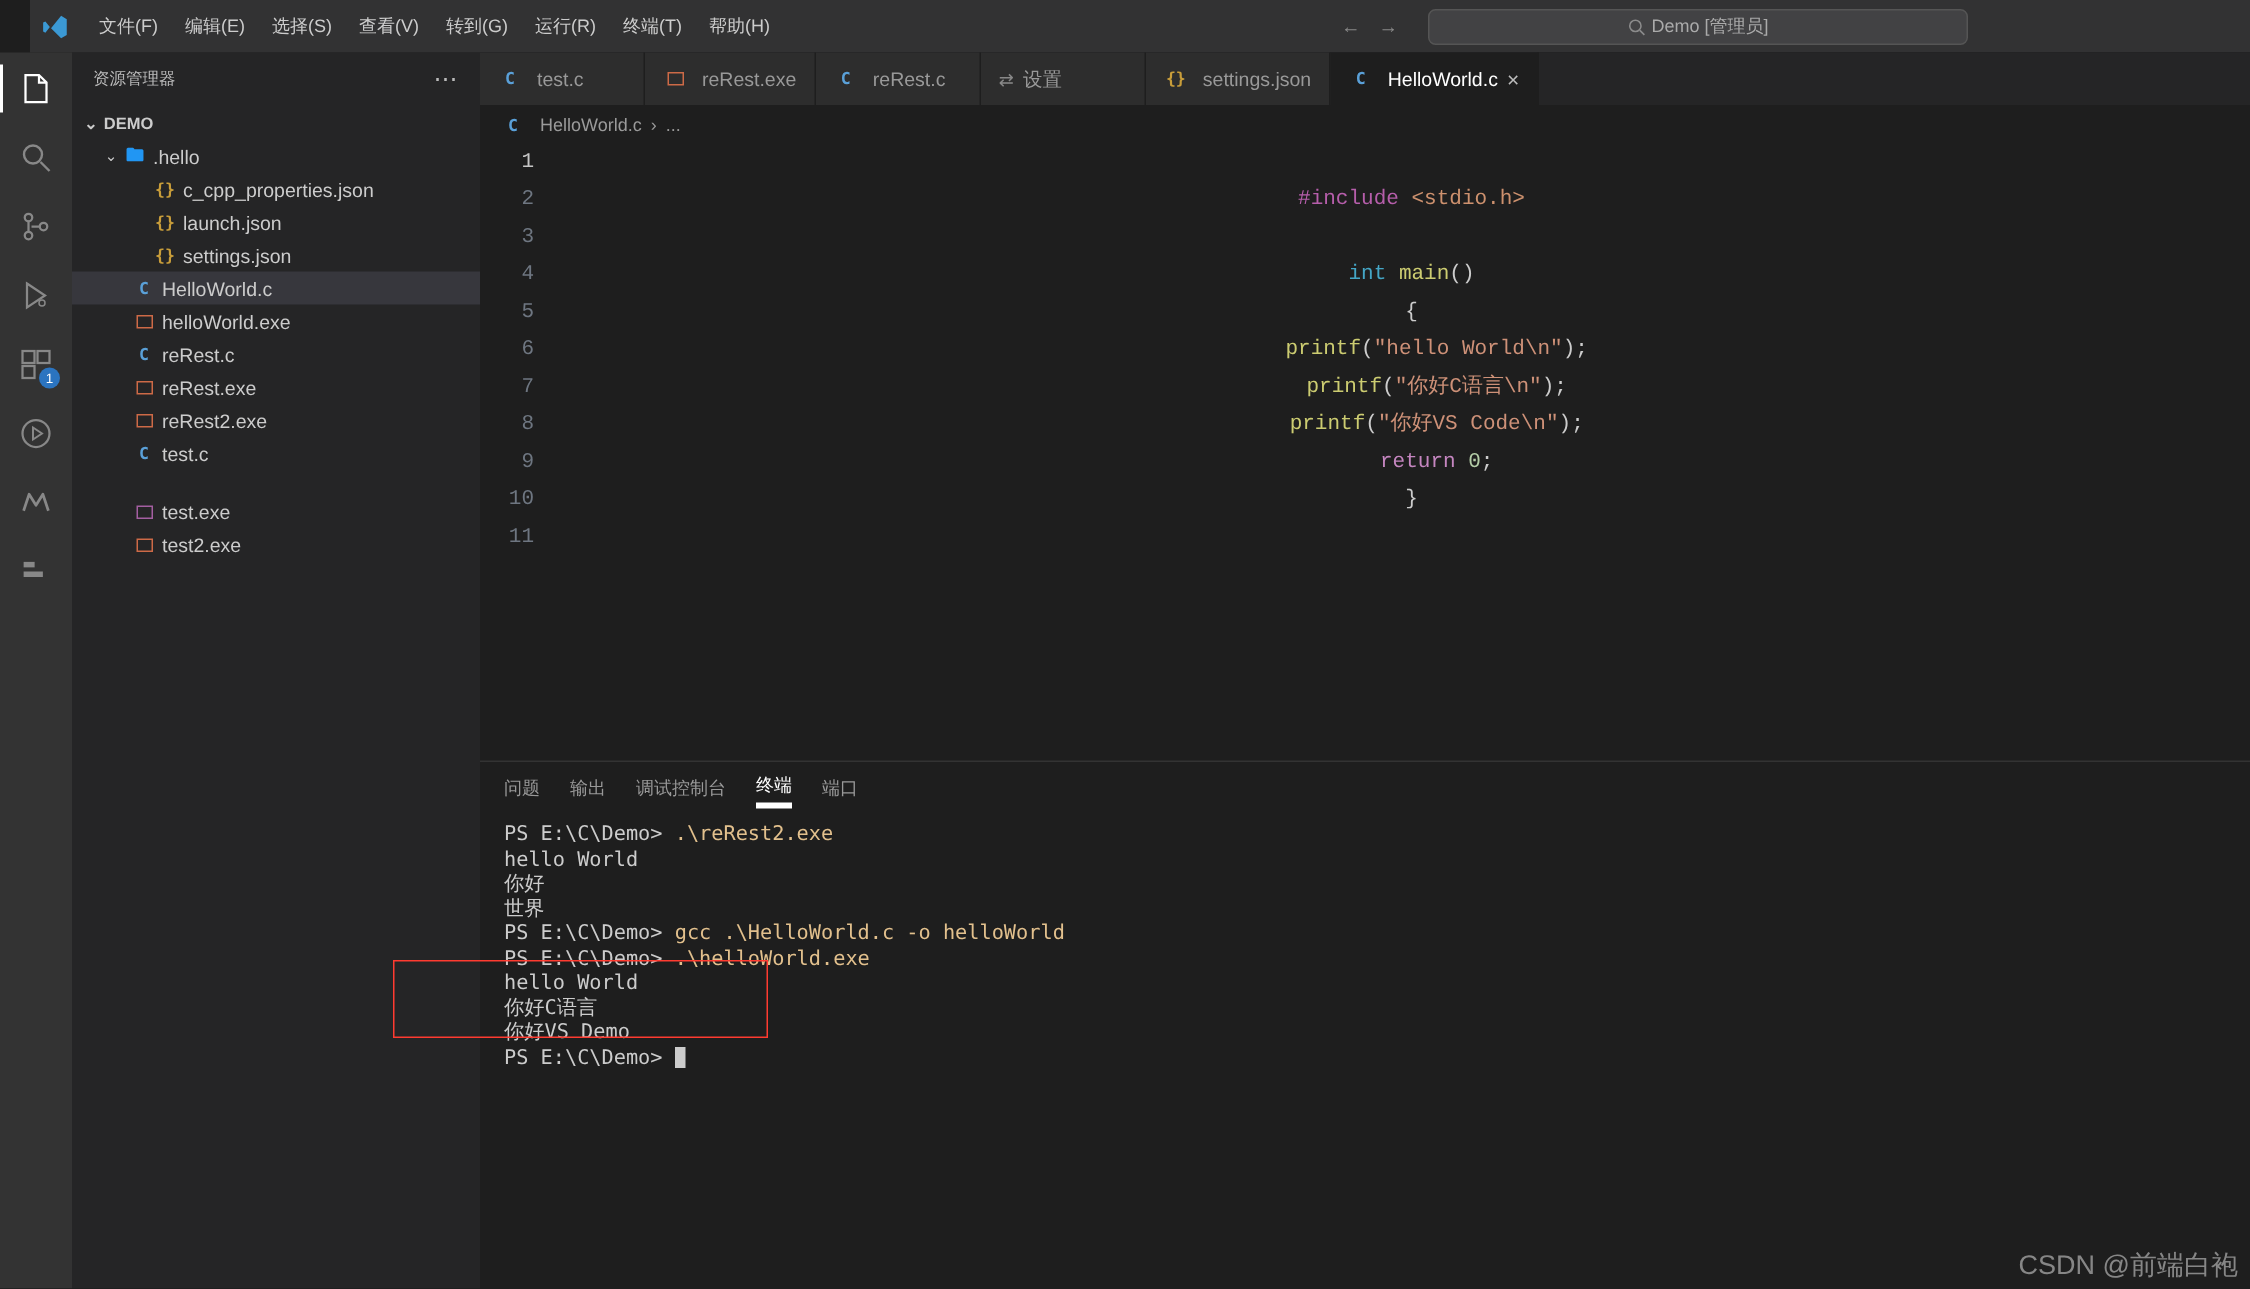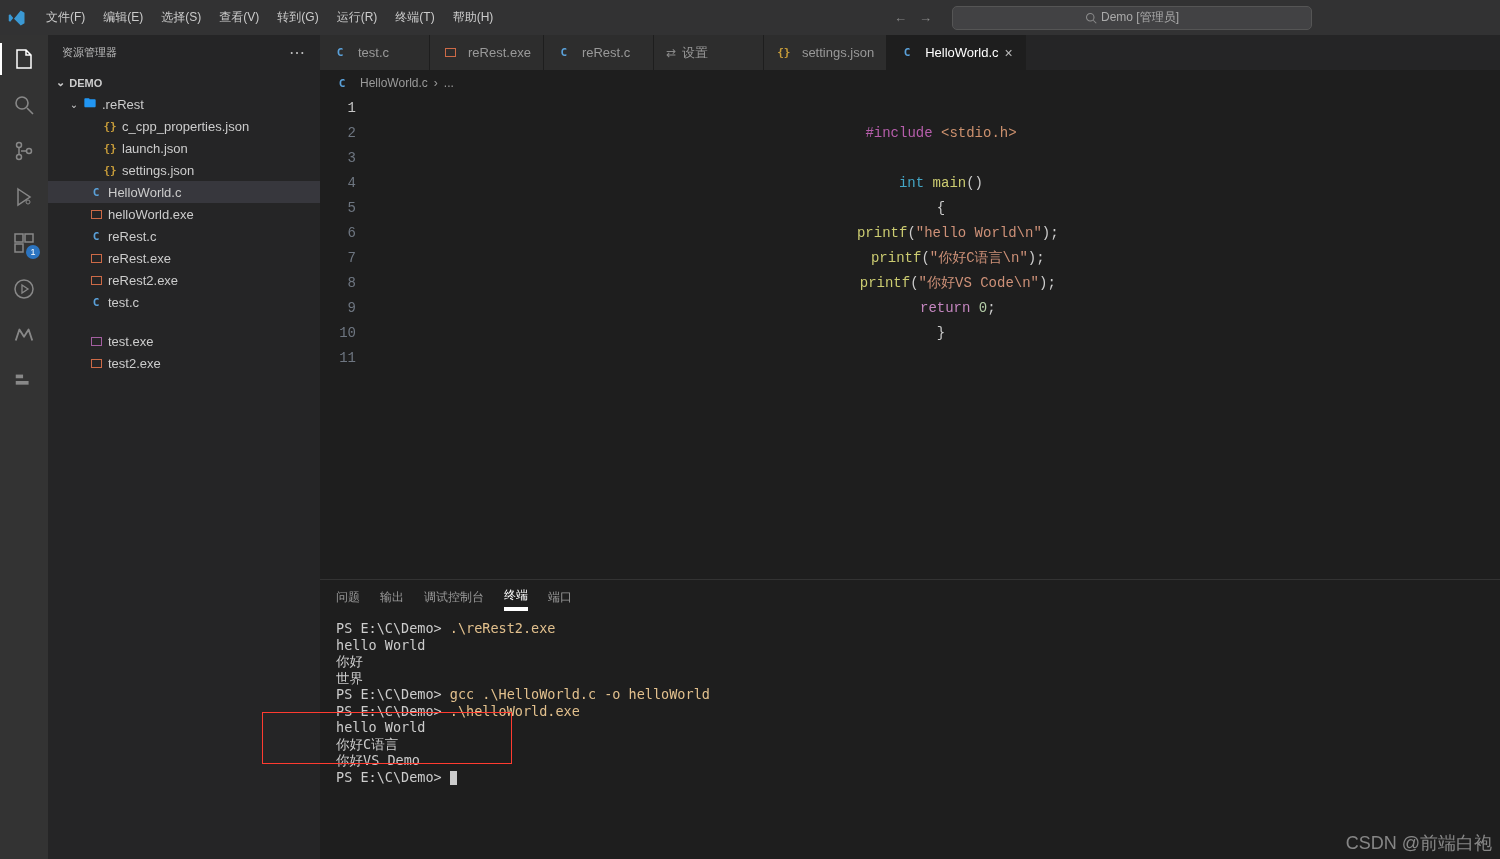--- a/index.html
+++ b/index.html
@@ -1,17 +1,17 @@
 <!DOCTYPE html>
 <html><head>
 <meta charset="utf-8">
 <style>
   * { margin: 0; padding: 0; box-sizing: border-box; }
   body { font-family: "Segoe UI", "Microsoft YaHei", sans-serif; background: #1e1e1e; color: #cccccc; width: 1500px; height: 859px; overflow: hidden; font-size: 13px; }
-  .titlebar { height: 35px; background: #323233; display: flex; align-items: center; padding: 0 8px; }
+  .titlebar { height: 35px; background: #323233; display: flex; align-items: center; padding: 0 8px; margin-left: 20px; }
   .vscode-logo { width: 18px; height: 18px; margin-right: 12px; }
   .menu { display: flex; gap: 2px; }
   .menu-item { padding: 4px 8px; color: #ccc; cursor: pointer; border-radius: 4px; font-size: 12px; }
   .nav-arrows { display: flex; gap: 12px; margin-left: auto; margin-right: 20px; color: #888; }
   .search-box { flex: 0 0 360px; background: #424244; border-radius: 5px; height: 24px; display: flex; align-items: center; justify-content: center; color: #aaa; font-size: 12px; margin-right: 180px; border:1px solid #555; }
   .search-box .sicon { margin-right: 4px; opacity: .7; }
   .main { display: flex; height: calc(100% - 35px); }
   .activitybar { width: 48px; background: #333333; display: flex; flex-direction: column; align-items: center; padding-top: 10px; gap: 18px; }
   .abar-item { width: 28px; height: 28px; display: flex; align-items: center; justify-content: center; color: #888; position: relative; }
   .abar-item.active { color: #fff; }
@@ -44,21 +44,21 @@
   .gutter .cur { color: #c6c6c6; }
   .code { flex: 1; white-space: pre; padding-left: 8px; text-align: center; }
   .tk-inc { color: #b65eab; }
   .tk-incname { color: #cd916e; }
   .tk-type { color: #44a6c6; }
   .tk-fn { color: #cccc71; }
   .tk-str { color: #ce9178; }
   .tk-num { color: #b5cea8; }
   .tk-punc { color: #cccccc; }
   .tk-ret { color: #c586c0; }
-  .panel { height: 280px; border-top: 1px solid #333; display: flex; flex-direction: column; }
+  .panel { height: 352px; border-top: 1px solid #333; display: flex; flex-direction: column; }
   .panel-tabs { height: 34px; display: flex; align-items: center; gap: 20px; padding: 0 16px; font-size: 12px; color: #999; }
   .ptab { padding: 3px 0; }
   .ptab.active { color: #fff; border-bottom: 4px solid #ffffff; }
   .terminal { flex: 1; padding: 6px 16px; font-family: Consolas, "Microsoft YaHei", monospace; font-size: 13.5px; line-height: 16.5px; color: #ccc; position: relative; }
   .term-cmd { color: #e2c08d; }
   .highlight-box { position: absolute; border: 1px solid #ff3b30; }
   .watermark { position: fixed; right: 8px; bottom: 4px; color: rgba(220,220,220,0.55); font-size: 18px; pointer-events: none; }
   svg { display: block; }
 </style>
 </head>
@@ -157,21 +157,21 @@
     </div>
     <div class="sb-section">
       <div class="sb-section-head">
         <span class="twist">⌄</span>
         <span>DEMO</span>
       </div>
       <div class="tree" id="tree">
           <div class="tree-row" style="padding-left: 18px;">
             <span class="twist">⌄</span>
             <span class="file-icon i-folder">🖿</span>
-            <span>.reRest</span>
+            <span>.hello</span>
           </div>
           <div class="tree-row" style="padding-left: 54px;">
             <span class="file-icon i-json">{}</span>
             <span>c_cpp_properties.json</span>
           </div>
           <div class="tree-row" style="padding-left: 54px;">
             <span class="file-icon i-json">{}</span>
             <span>launch.json</span>
           </div>
           <div class="tree-row" style="padding-left: 54px;">

